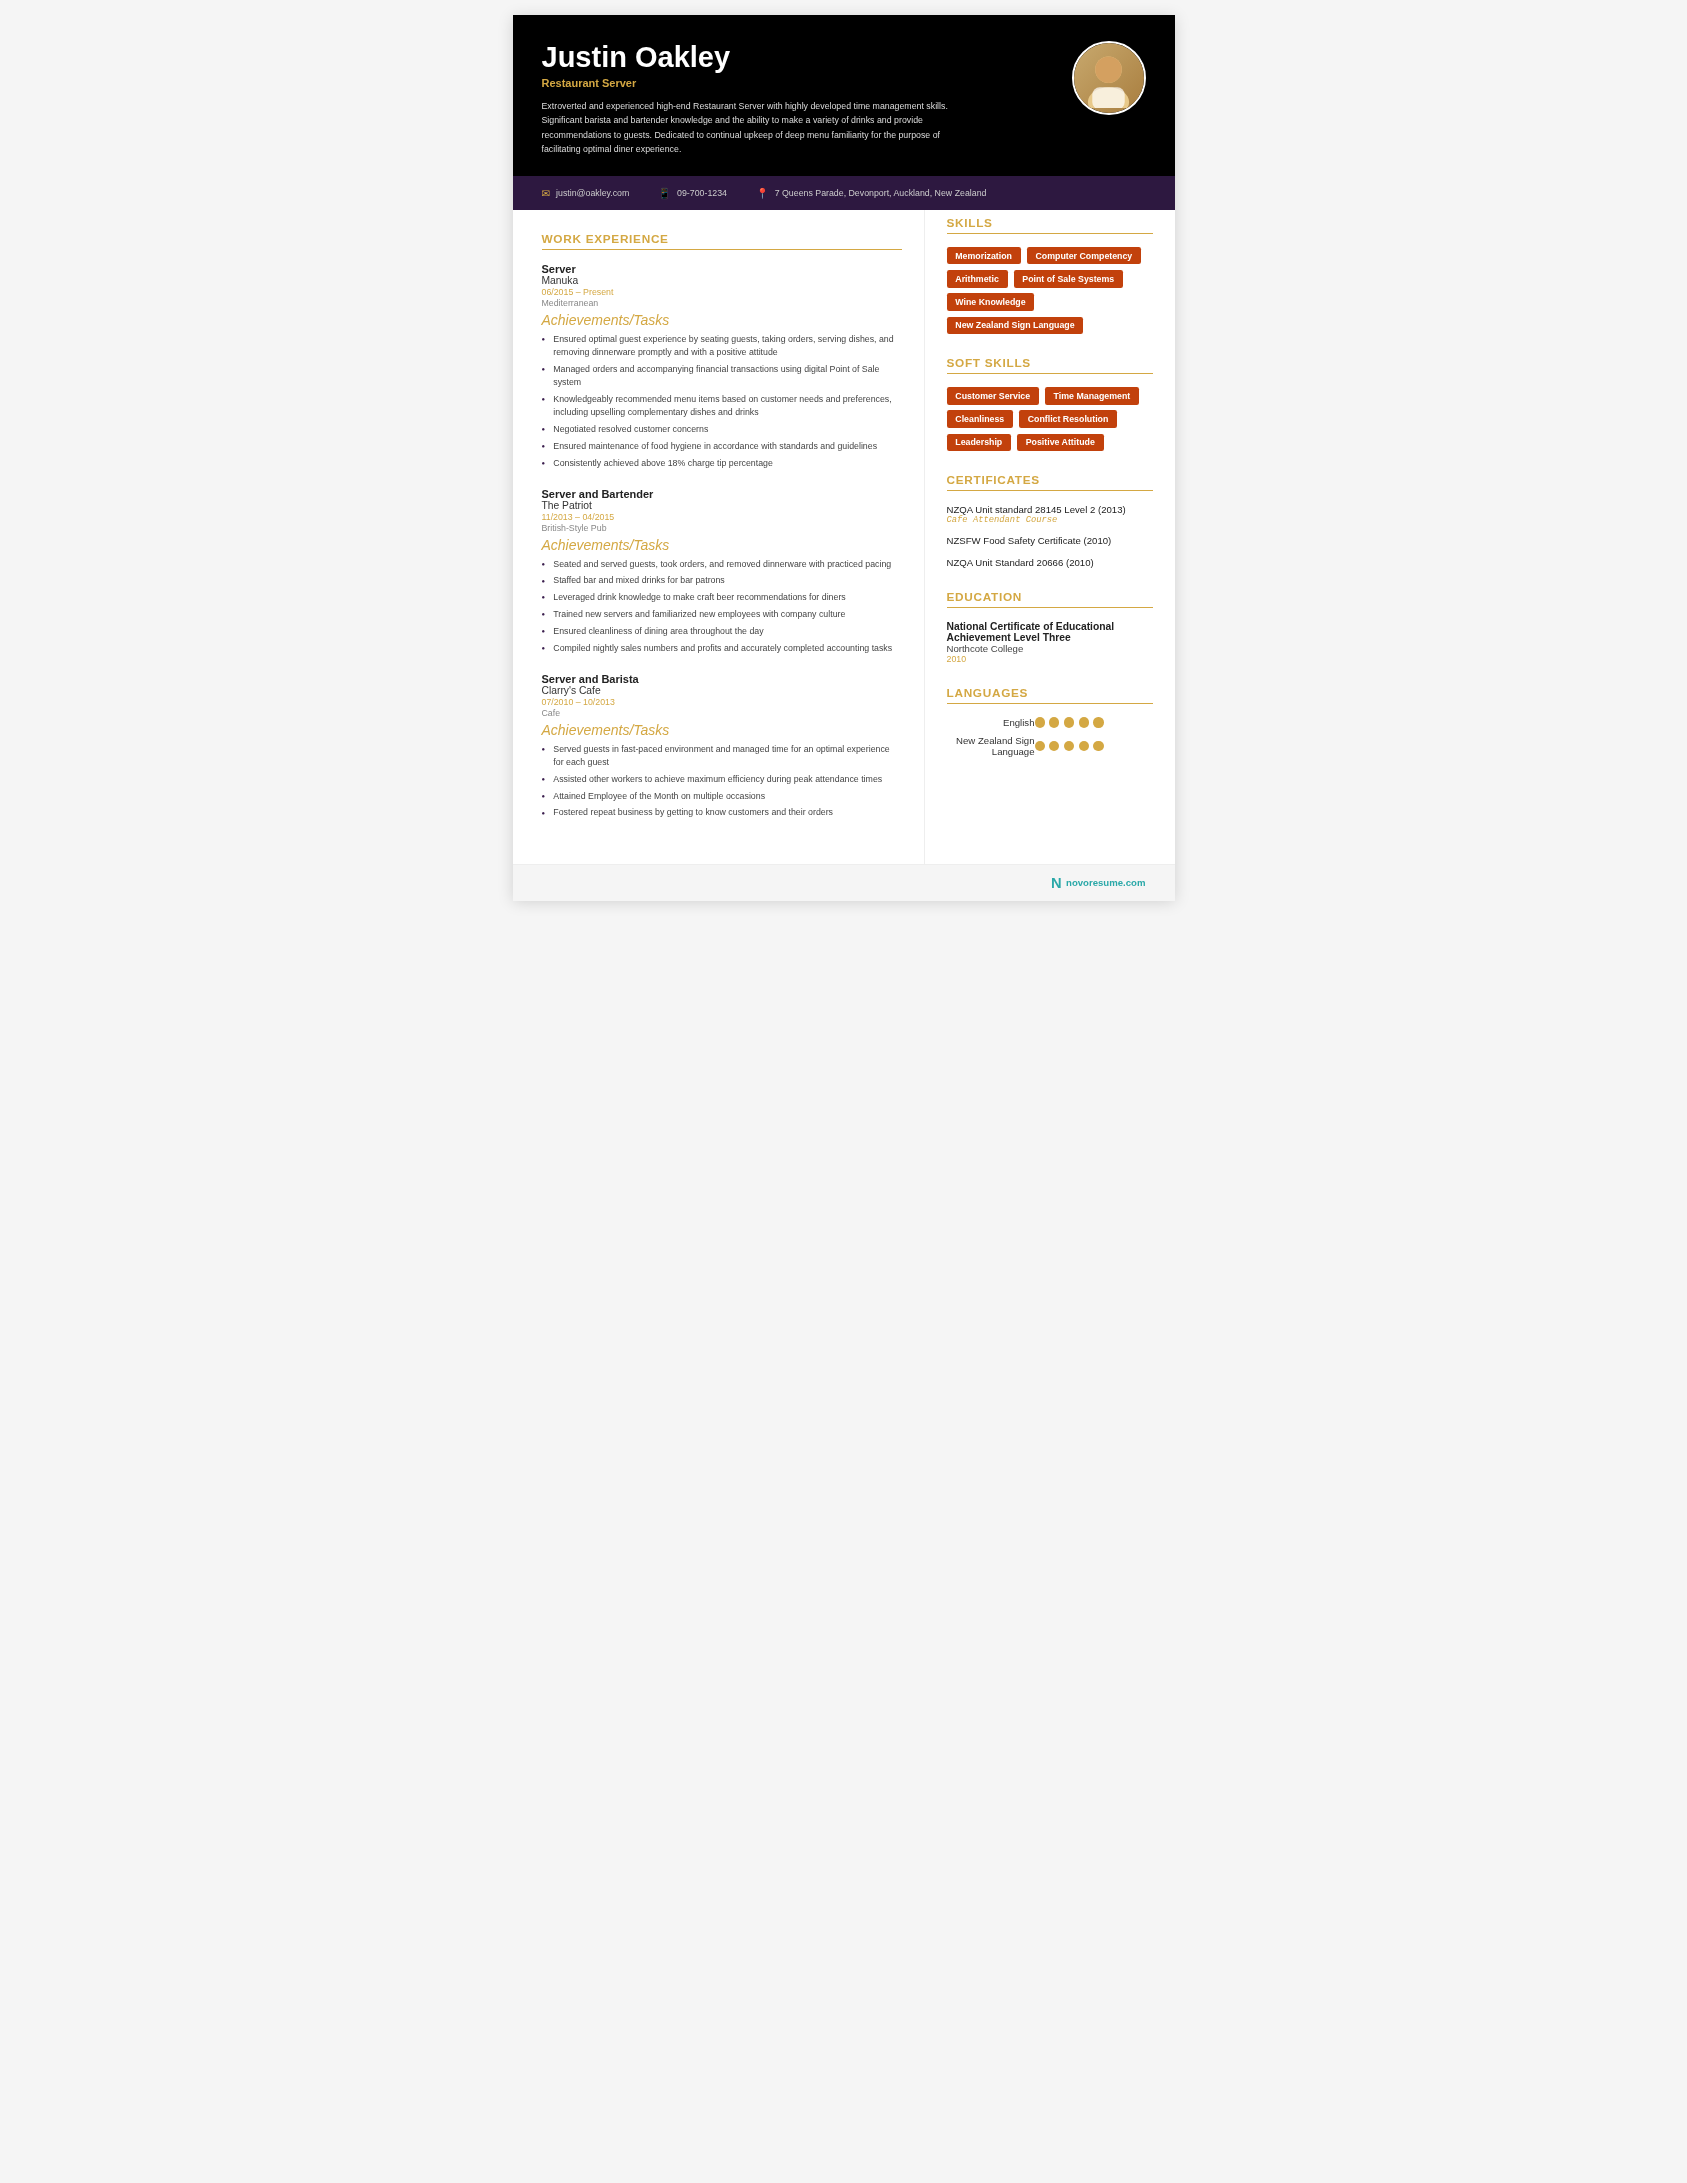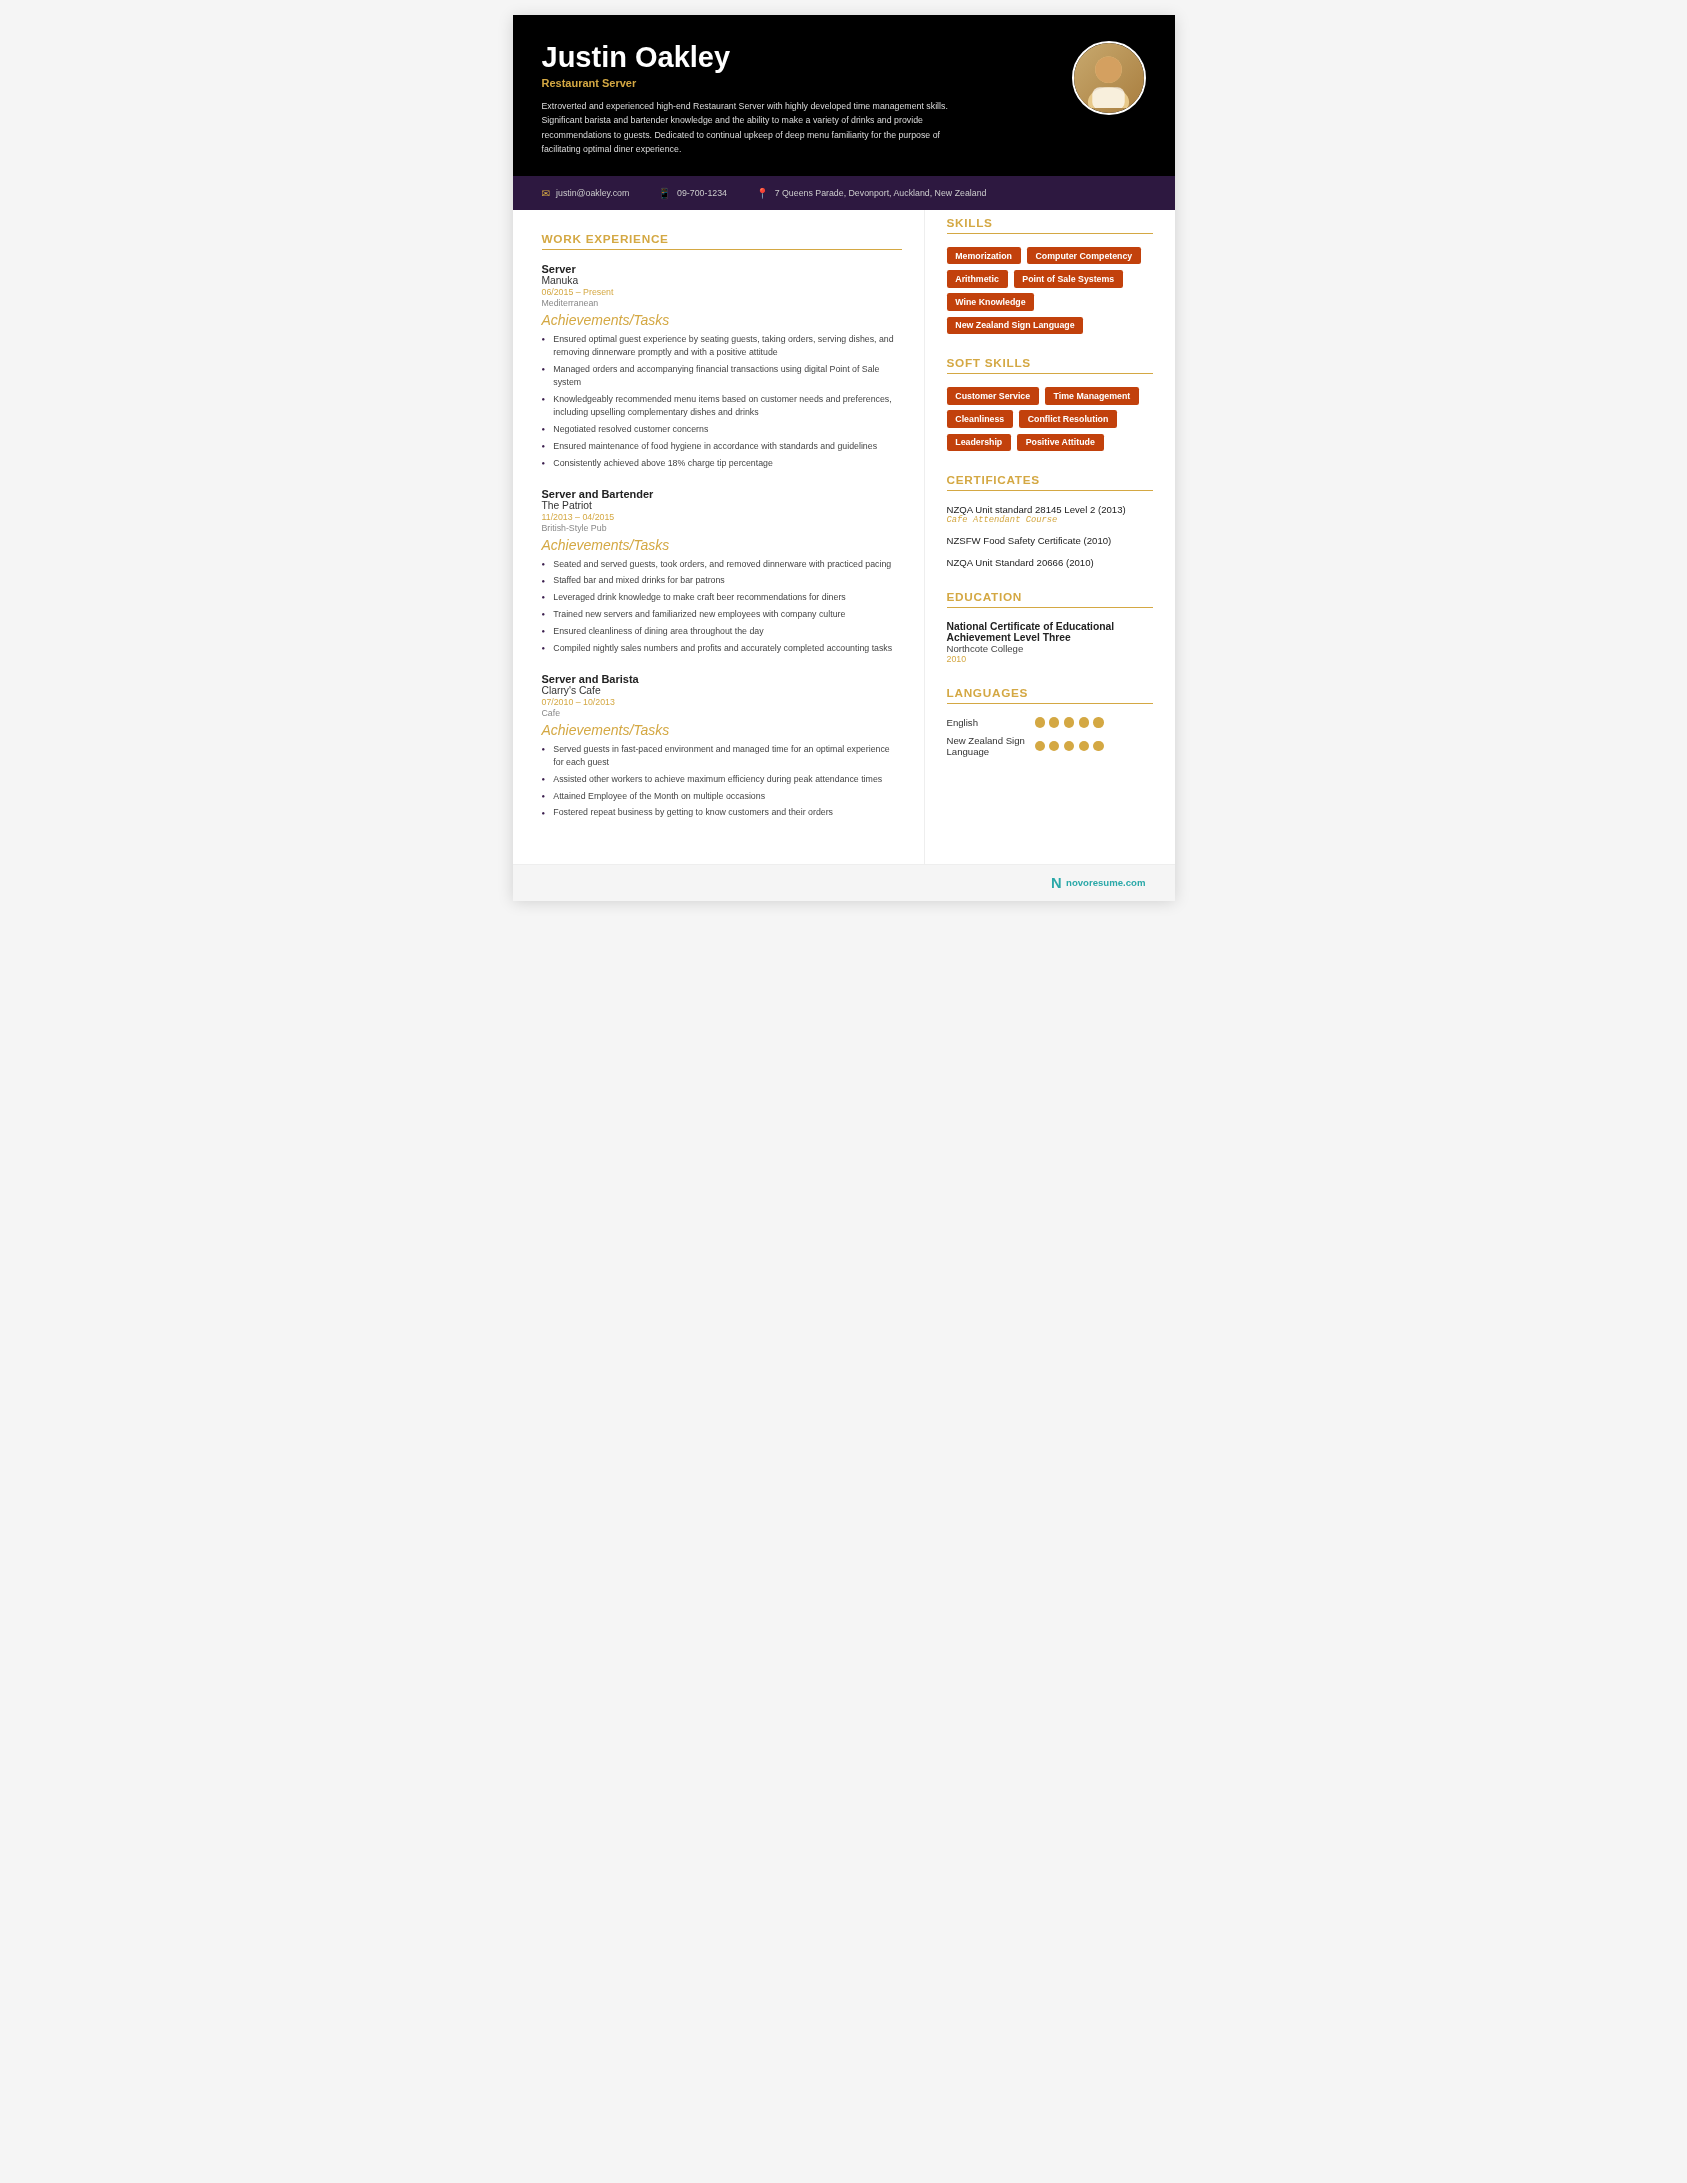--- a/index.html
+++ b/index.html
@@ -204,20 +204,21 @@
     }
     .edu-year {
       font-size: 8.8px;
       color: #d4a843;
     }
     
     .lang-item {
       display: flex;
       align-items: center;
       margin-bottom: 7.4px;
+      text-align: right;
     }
     .lang-name {
       font-size: 9.6px;
       color: #333;
       width: 88px;
       flex-shrink: 0;
     }
     .lang-dots {
       display: flex;
       gap: 4.4px;

